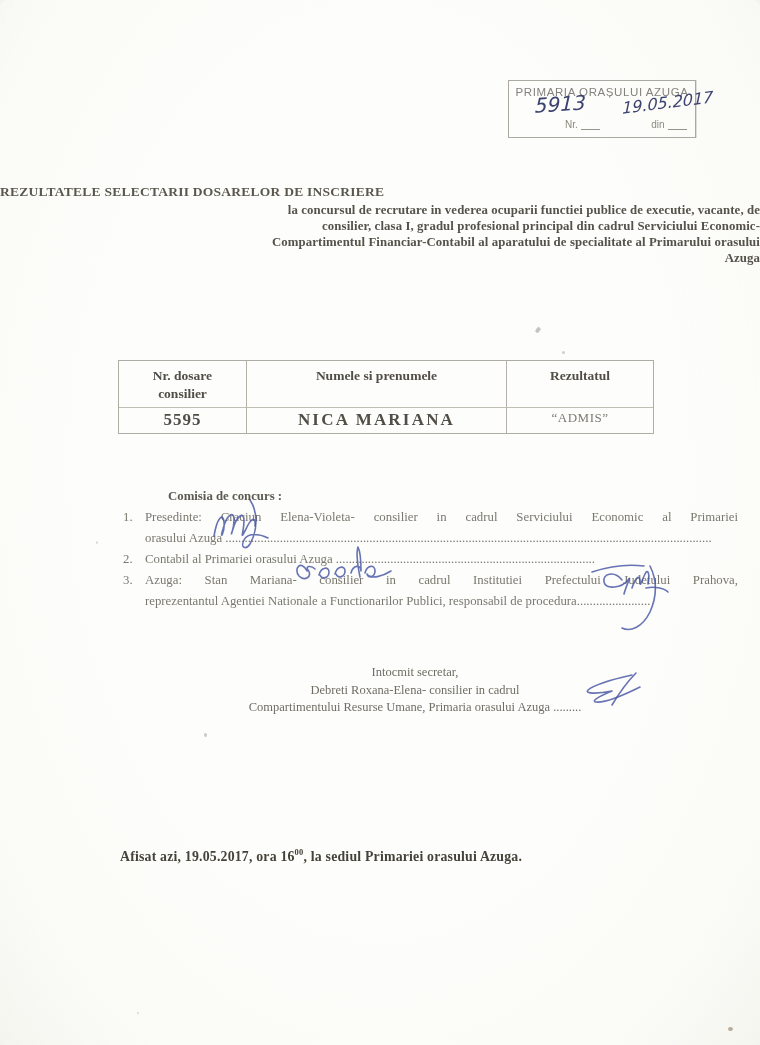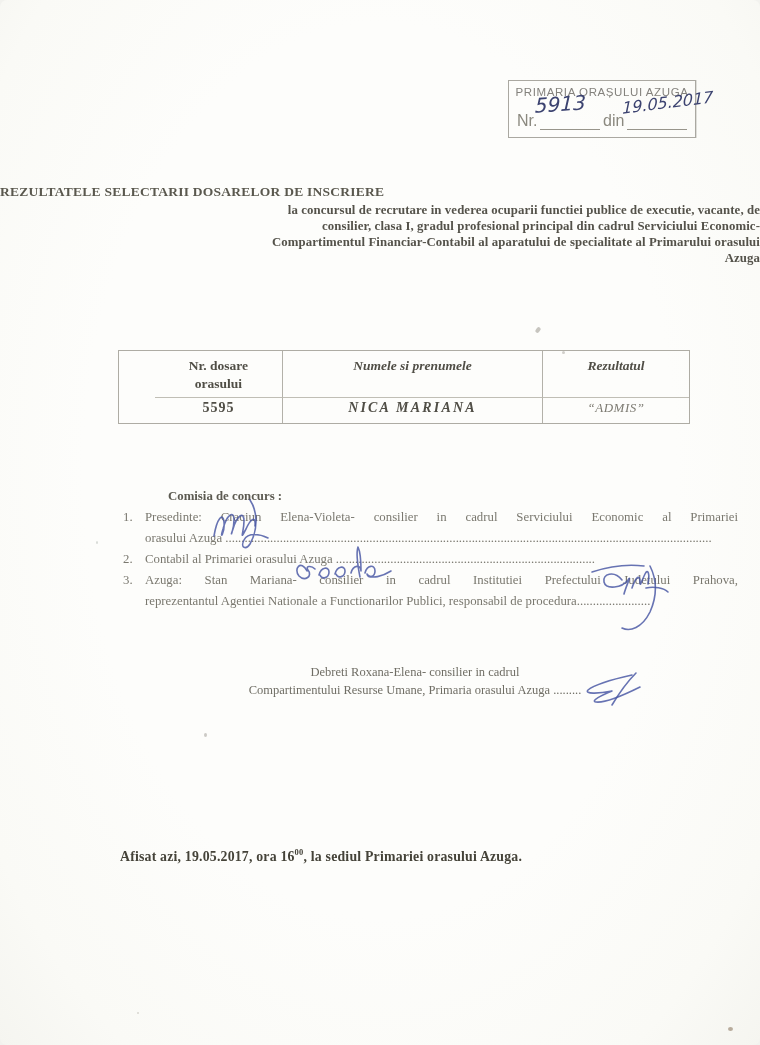--- a/index.html
+++ b/index.html
@@ -22,53 +22,52 @@
     font-family:"Liberation Sans", sans-serif;
   }
   .stamp-org{
     margin-top:5px;text-align:center;
     font-size:11.5px;letter-spacing:.6px;color:#84827d;white-space:nowrap;
   }
   .stamp-row{
     position:absolute;left:8px;right:5px;bottom:7px;
     display:flex;align-items:flex-end;
   }
-  .stamp-label{font-size:16px;color:#8b897f;flex:none;}
+  .stamp-label{font-size:10px;color:#8b897f;flex:none;margin-left:48px;}
   .stamp-line{flex:1;border-bottom:1px solid #98958b;height:10px;margin:0 3px;}
   .hand{
     position:absolute;
     font-family:"DejaVu Sans", sans-serif;font-style:italic;
     color:#3c4370;white-space:nowrap;
   }
   .hand-nr{left:26px;top:11px;font-size:20px;transform:rotate(-4deg) skewX(-6deg);}
   .hand-date{left:113px;top:12px;font-size:16px;transform:rotate(-7deg) skewX(-8deg);}
   
   .title{
     position:absolute;left:0;right:0;top:184px;
     font-weight:bold;font-size:13.5px;letter-spacing:.25px;color:#5a584e;
   }
   .subtitle{
     position:absolute;left:12px;right:0;top:202px;text-align:right;
     font-weight:bold;font-size:12.8px;line-height:16px;color:#54524a;letter-spacing:.1px;
   }
   
   .rtable{
-    position:absolute;left:118px;top:350px;width:534px;
+    position:absolute;left:118px;top:360px;width:534px;
     border:1.5px solid #aeaca4;
     display:grid;grid-template-columns:127px 260px 147px;
     color:#504e46;
-    padding-left:36px;
   }
   .th{
     border-bottom:1px solid #c0beb5;
     text-align:center;font-weight:bold;font-size:13.5px;line-height:18px;
     padding-top:6px;height:40px;box-sizing:content-box;
   }
-  .td{height:23px;text-align:center;font-size:14px;padding-top:2px;}
-  .vline{border-left:1px solid #b3b1a9;font-style:italic;}
+  .td{height:23px;text-align:center;font-size:17px;padding-top:2px;}
+  .vline{border-left:1px solid #b3b1a9;}
   .cell-name{font-weight:bold;letter-spacing:2.2px;}
   .cell-nr{font-weight:bold;letter-spacing:1px;}
   .cell-result{font-size:13px;color:#7d7b72;letter-spacing:.5px;}
   
   .commission{position:absolute;left:120px;top:486px;width:618px;
     font-size:12.8px;line-height:21px;color:#7a786f;}
   .c-head{font-weight:bold;color:#5c5a51;margin-bottom:0;margin-left:48px;}
   .c-item{position:relative;padding-left:25px;}
   .c-num{position:absolute;left:3px;top:0;}
   .c-line{white-space:nowrap;overflow:hidden;}
@@ -111,21 +110,21 @@
   <div class="subtitle">
     <div>la concursul de recrutare in vederea ocuparii functiei publice de executie, vacante, de</div>
     <div>consilier, clasa I, gradul profesional principal din cadrul Serviciului Economic-</div>
     <div>Compartimentul Financiar-Contabil al aparatului de specialitate  al Primarului orasului</div>
     <div>Azuga</div>
   </div>
 
   <div class="rtable">
     <div class="th">
       <div>Nr. dosare</div>
-      <div>orasului</div>
+      <div>consilier</div>
     </div>
     <div class="th vline">Numele si prenumele</div>
     <div class="th vline">Rezultatul</div>
     <div class="td cell-nr">5595</div>
     <div class="td vline cell-name">NICA MARIANA</div>
     <div class="td vline cell-result">“ADMIS”</div>
   </div>
 
   <div class="commission">
     <div class="c-head">Comisia de concurs :</div>
@@ -139,20 +138,21 @@
       <div class="c-line">Contabil al Primariei orasului Azuga .................................................................................</div>
     </div>
     <div class="c-item">
       <span class="c-num">3.</span>
       <div class="c-line c-just">Azuga: Stan Mariana- consilier in cadrul Institutiei Prefectului Judetului Prahova,</div>
       <div class="c-line">reprezentantul Agentiei Nationale a Functionarilor Publici, responsabil de procedura.......................</div>
     </div>
   </div>
 
   <div class="secretary">
+    <div>Intocmit secretar,</div>
     <div>Debreti Roxana-Elena- consilier in cadrul</div>
     <div>Compartimentului Resurse Umane, Primaria orasului Azuga  .........</div>
   </div>
 
   <div class="footer"><span>Afisat azi, 19.05.2017, ora 16</span><sup>00</sup><span>, la sediul Primariei orasului Azuga.</span></div>
 
   <svg class="sig" style="left:206px;top:496px;" width="92" height="54" viewBox="0 0 92 54">
     <path d="M8,40 C11,22 17,16 18,26 C19,36 13,46 17,33 C21,18 28,14 28,24 C28,34 23,44 27,33 C31,19 38,15 38,25 C38,36 33,46 40,33 C44,24 50,18 49,30"></path>
     <path d="M44,4 C52,16 52,34 44,48 C40,54 34,52 38,44 C42,36 54,38 62,42"></path>
   </svg>

